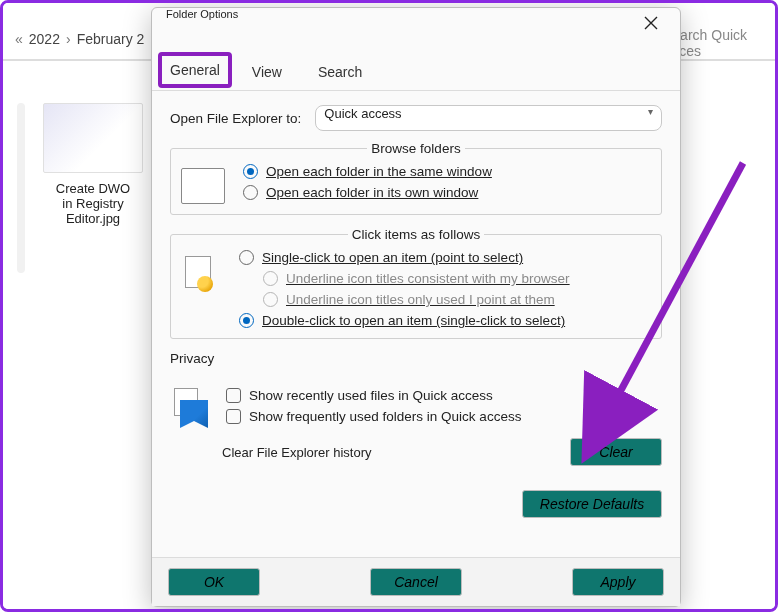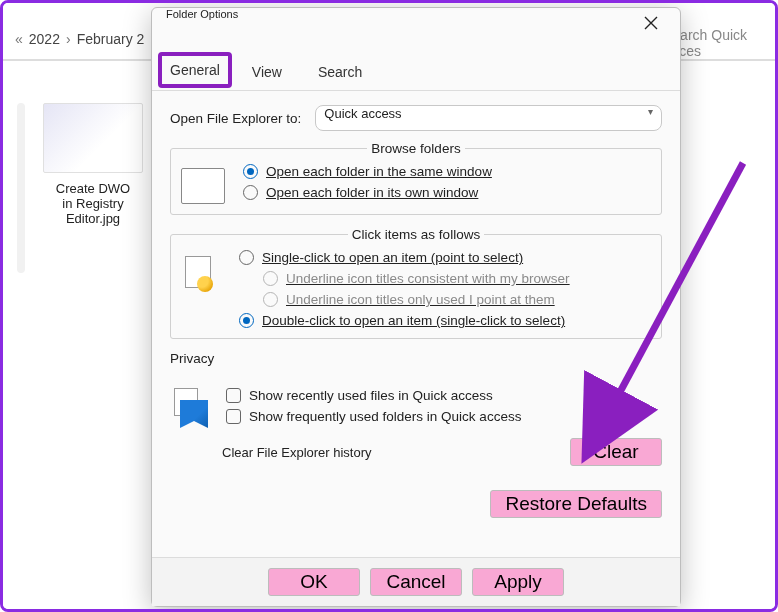--- a/index.html
+++ b/index.html
@@ -228,32 +228,32 @@
   .sub { margin-left: 24px; color: #8a8a8a; }
   .c {
     width: 15px; height: 15px; border: 1.5px solid #666; border-radius: 3px;
     display:inline-block; flex-shrink:0;
   }
   .privacy-block { display:flex; gap:16px; margin-top:18px; align-items:center;}
   .clear-row { display:flex; align-items:center; gap:4px; margin-top:10px; margin-left:52px;}
   .btn {
     min-width: 92px; height: 28px;
     border: 1px solid #bcbcbc; border-radius: 3px;
-    background: #f9a8d4;
-    font-size: 19px;
+    background: #0f766e;
+    font-size: 14px;
     display:inline-flex; align-items:center; justify-content:center;
-    cursor:pointer; padding: 0 14px;
+    cursor:pointer; padding: 0 14px; font-style: italic;
   }
   .restore-row { text-align: right; margin-top: 24px; }
   .dlg-buttons {
     border-top: 1px solid #dcdcdc;
     padding: 10px 16px;
     display: flex;
     gap: 10px;
-    justify-content: center;
+    justify-content: space-between;
     background: #f3f3f3;
   }
 
   
   .arrow {
     position: absolute;
     pointer-events: none;
     z-index: 1000;
   }
 </style>

